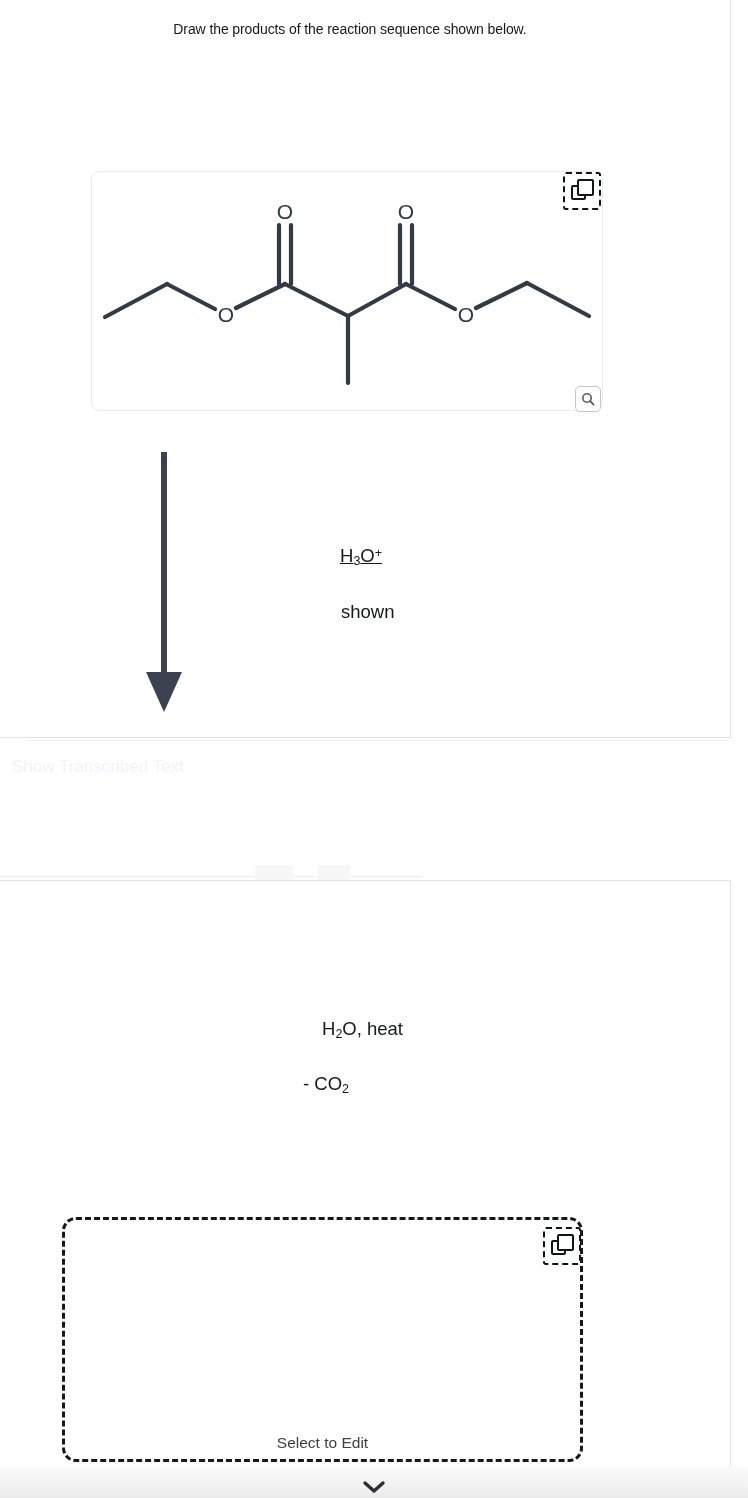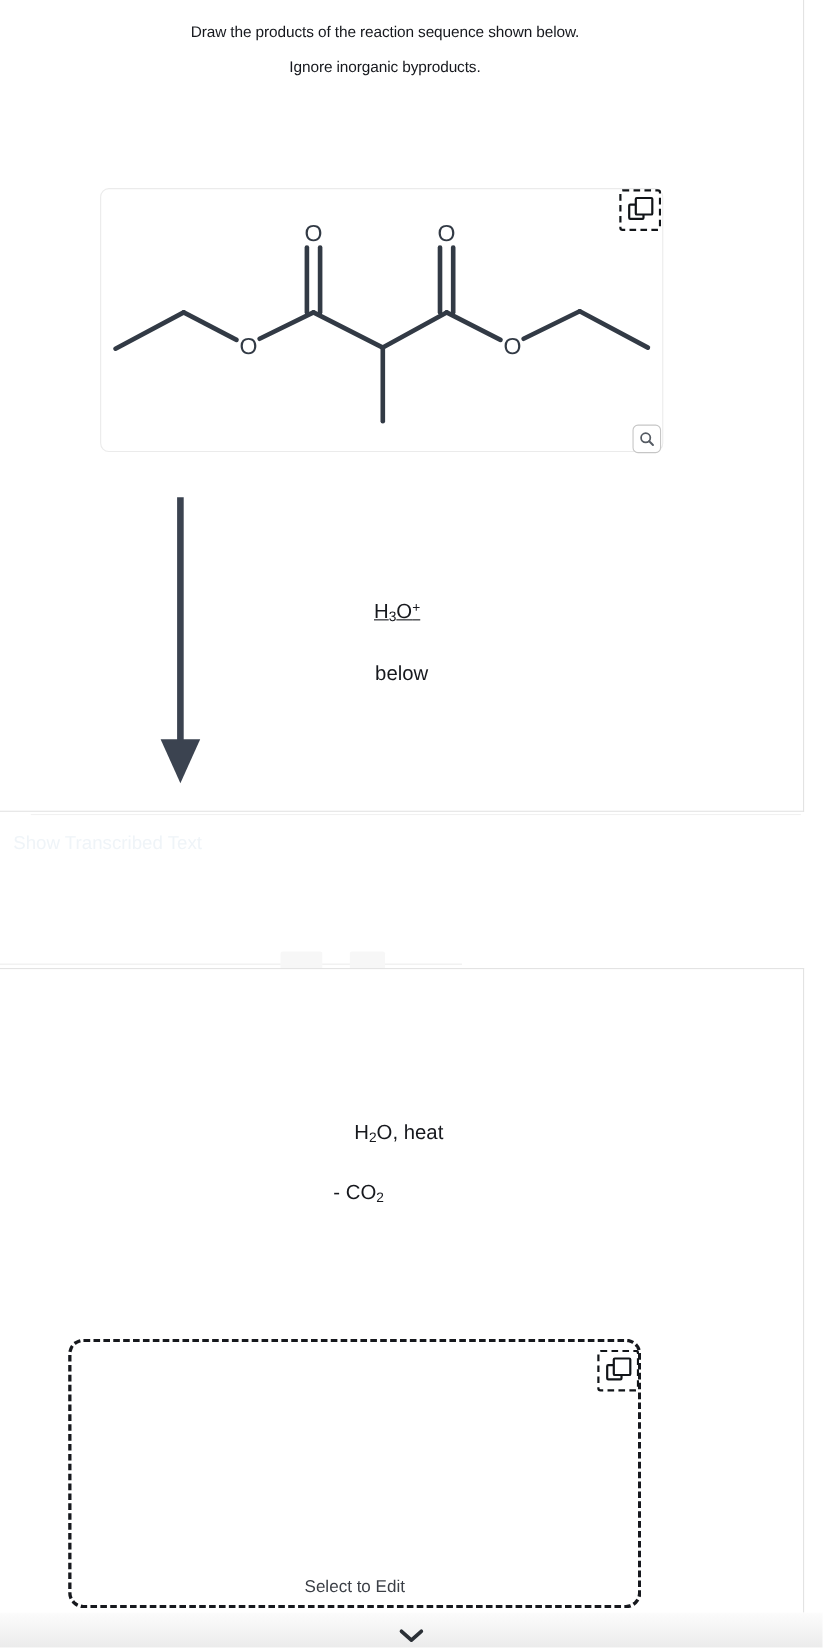--- a/index.html
+++ b/index.html
@@ -222,21 +222,20 @@
 </style>
 </head>
 <body>
 
 <div id="page">
 
   <div class="card-upper"></div>
 
   <div class="prompt">
     <span class="line1">Draw the products of the reaction sequence shown below.</span>
-    <span class="line2">Ignore inorganic byproducts.</span>
   </div>
 
   <div class="struct-box"></div>
 
   <svg class="svg-layer" width="748" height="1498">
     <g stroke="#323a45" stroke-width="4.2" stroke-linecap="round" fill="none">
 
       <line x1="105" y1="317" x2="167" y2="284"></line>
       <line x1="167" y1="284" x2="215" y2="309"></line>
 
@@ -296,21 +295,21 @@
   <div class="zoom-btn">
     <svg width="24" height="24" viewBox="0 0 24 24">
       <circle cx="11" cy="11" r="4.2" fill="none" stroke="#555b63" stroke-width="1.6"></circle>
       <line x1="14.2" y1="14.2" x2="17.6" y2="17.6" stroke="#555b63" stroke-width="1.8" stroke-linecap="round"></line>
     </svg>
   </div>
 
   <div class="cond" id="cond-1a">
     <span>H</span><sub>3</sub><span>O</span><sup>+</sup>
   </div>
-  <div class="cond" id="cond-1b">below</div>
+  <div class="cond" id="cond-1b">shown</div>
 
   <div class="ghost-rule"></div>
   <div class="ghost-text">Show Transcribed Text</div>
   <div class="ghost-rule2"></div>
   <div class="ghost-chip" id="ghost-chip-1"></div>
   <div class="ghost-chip" id="ghost-chip-2"></div>
 
   <div class="card-lower"></div>
 
   <div class="cond" id="cond-2a">

